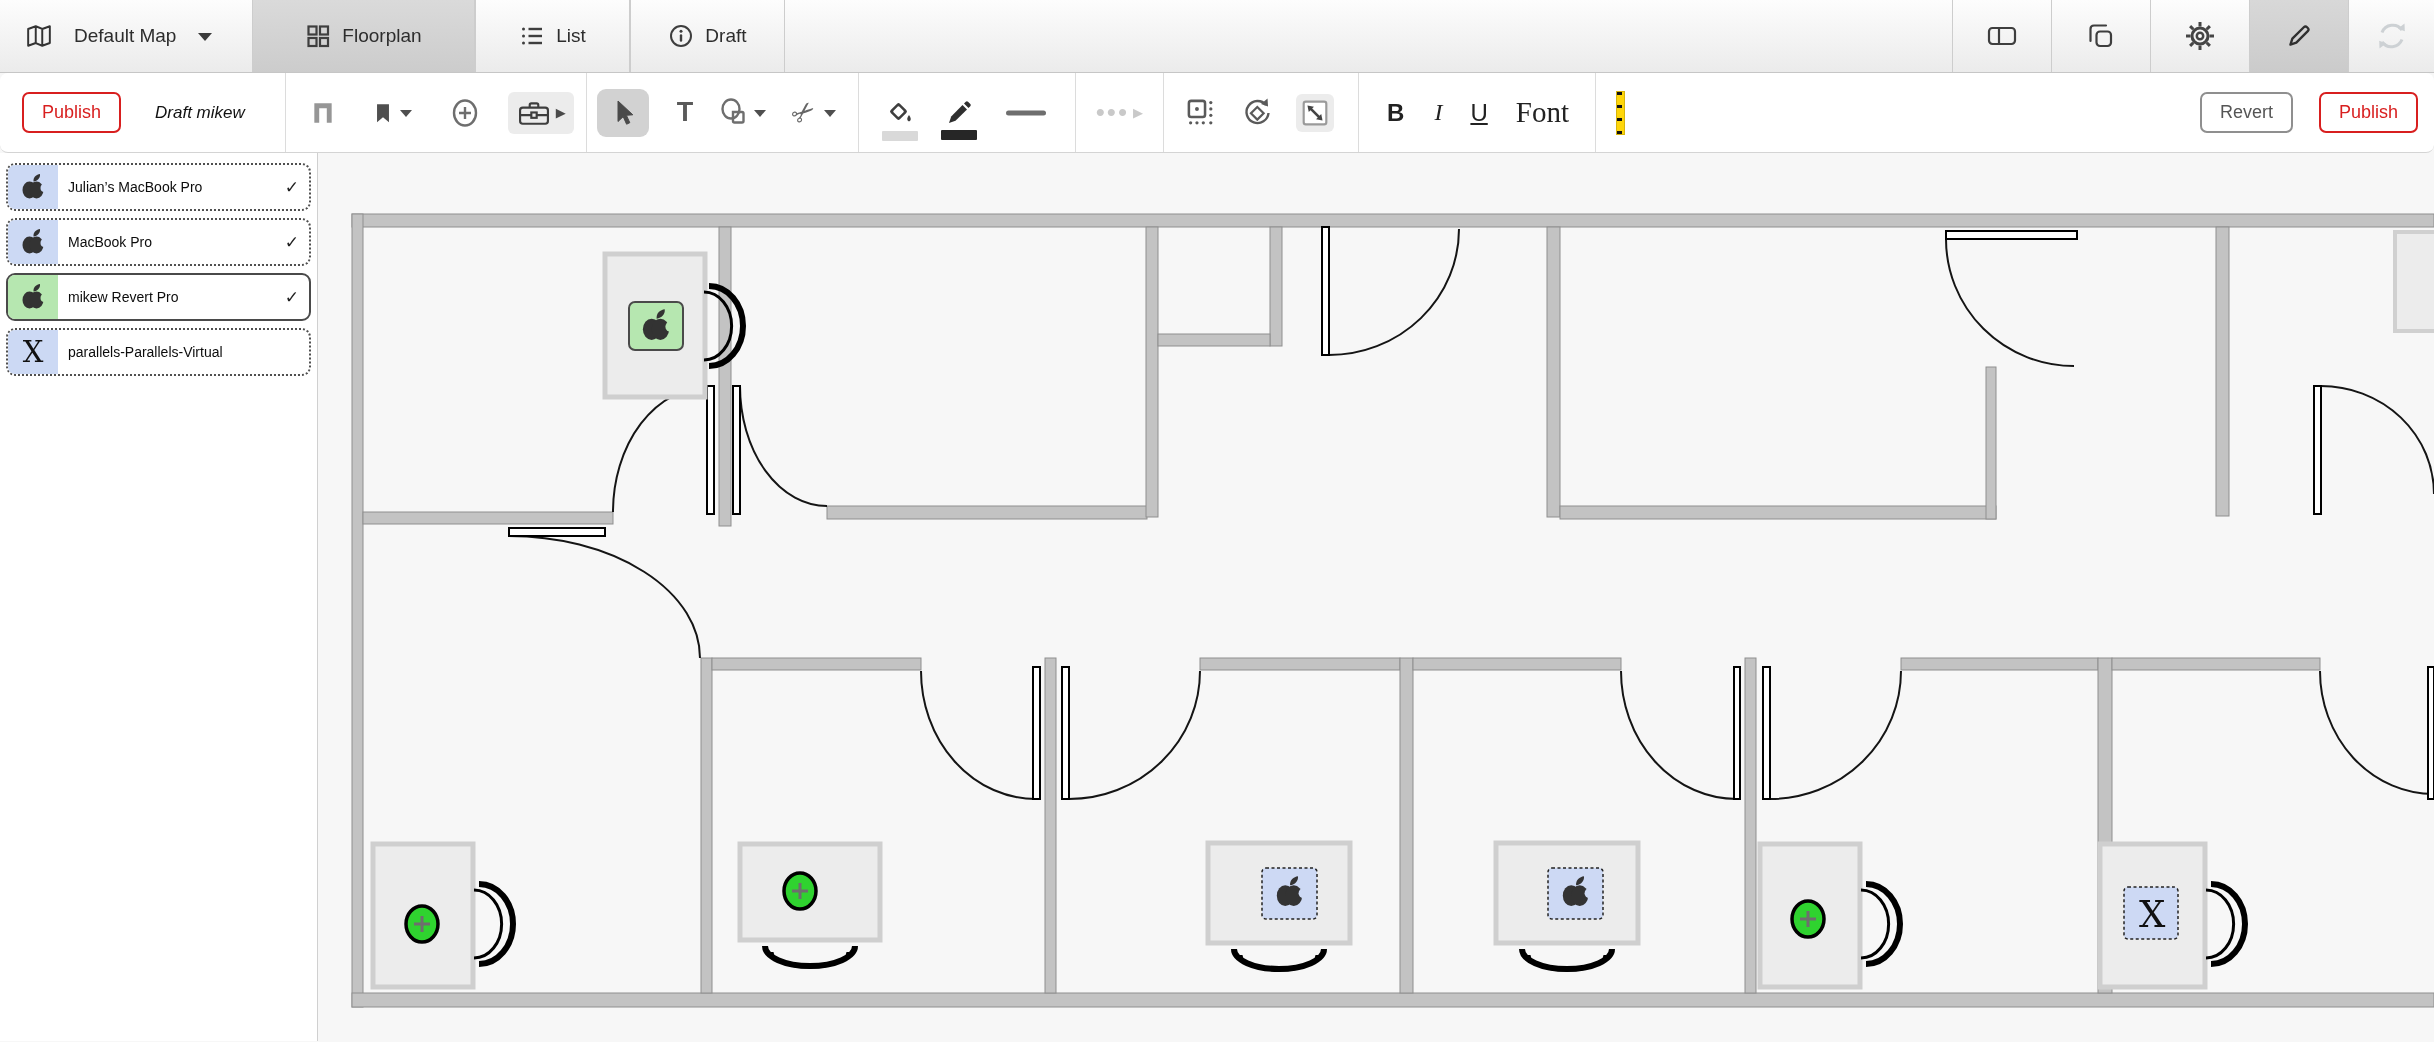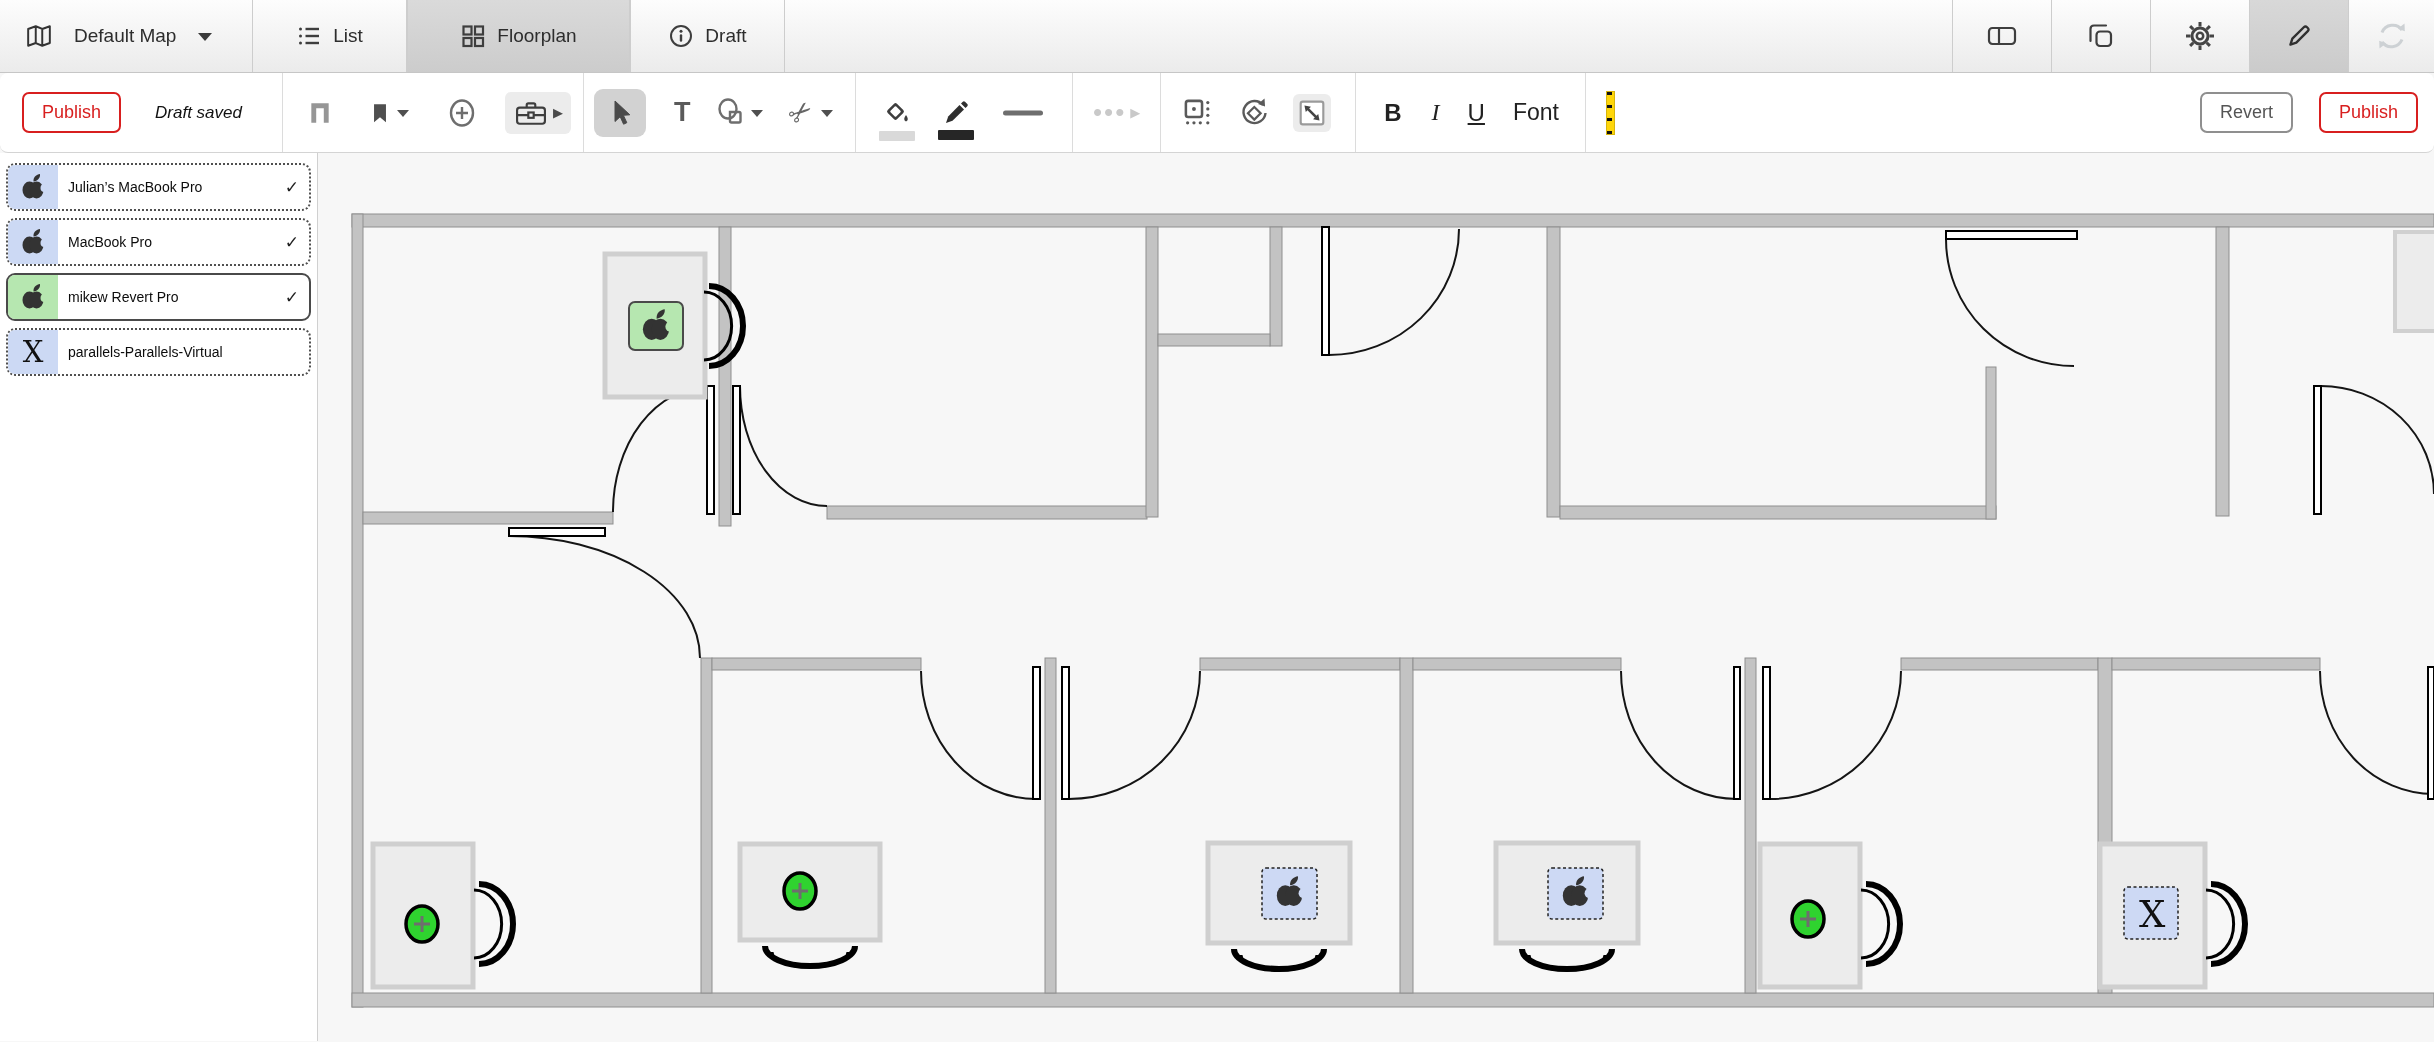--- a/index.html
+++ b/index.html
@@ -28,21 +28,21 @@
   .btn-gray { border:2px solid #8f8f8f; color:#555; }
   .draft { font-style:italic; font-size:17px; color:#111; margin-left:34px; }
   .tool { display:flex; align-items:center; justify-content:center; position:relative; }
   .tool-cell { background:#ececec; border-radius:6px; padding:6px 8px; display:flex; align-items:center; }
   .tool-cell.dark { background:#d2d2d2; border-radius:9px; padding:9px 13px; }
   .swatch { position:absolute; left:50%; transform:translateX(-50%); bottom:-13px; width:36px; height:10px; border-radius:1px; }
   .letter { font-size:24px; color:#222; }
   .letter.b { font-weight:bold; }
   .letter.i { font-style:italic; font-family:"Liberation Serif",serif; }
   .letter.u { text-decoration:underline; }
-  .font-btn { font-size:23px; color:#222; }
+  .font-btn { font-size:29px; color:#222;font-family:Liberation Serif, serif; }
   .t-icon { font-size:27px; font-weight:bold; color:#5a5a5a; }
   .more-dots { font-size:26px; color:#c9c9c9; letter-spacing:2px; }
   .play { font-size:13px; color:#4a4a4a; margin-left:4px; }
   .play.pale { color:#c9c9c9; }
   .scissors-glyph { font-size:28px; color:#666; display:inline-block; transform:rotate(-40deg); }
   .ruler { position:relative; width:9px; height:44px; background:#ffd60a; border:1px solid #d7b50b; }
   .ruler i { position:absolute; left:0; width:5px; height:3px; background:#111; }
   .tb-spacer { flex:1; }
 
   
@@ -85,46 +85,46 @@
 </svg>
 
 <div class="topnav">
   <div class="nav-cell first">
     <svg width="26" height="26" viewBox="0 0 24 24">
       <path d="M2 5.5 L9 3 L15 5.5 L22 3 V18.5 L15 21 L9 18.5 L2 21 Z M9 3 V18.5 M15 5.5 V21" fill="none" stroke="#333" stroke-width="1.8" stroke-linejoin="round"></path>
     </svg>
     <span class="nav-label">Default Map</span>
     <span class="caret"></span>
   </div>
+  <div class="nav-cell tab w-lg active">
+    <svg width="24" height="24" viewBox="0 0 24 24">
+      <g fill="none" stroke="#3e3e3e" stroke-width="2.2">
+          <rect x="2.5" y="2.5" width="8" height="8"></rect>
+          <rect x="14" y="2.5" width="8" height="8"></rect>
+          <rect x="2.5" y="14" width="8" height="8"></rect>
+          <rect x="14" y="14" width="8" height="8"></rect>
+        </g>
+    </svg>
+    <span class="nav-label">Floorplan</span>
+  </div>
   <div class="nav-cell tab w-sm">
     <svg width="24" height="24" viewBox="0 0 24 24">
       <g stroke="#3e3e3e" stroke-width="2.4">
           <line x1="8.5" y1="5" x2="22" y2="5"></line>
           <line x1="8.5" y1="12" x2="22" y2="12"></line>
           <line x1="8.5" y1="19" x2="22" y2="19"></line>
         </g>
       <g fill="#3e3e3e">
           <circle cx="3.5" cy="5" r="1.5"></circle>
           <circle cx="3.5" cy="12" r="1.5"></circle>
           <circle cx="3.5" cy="19" r="1.5"></circle>
         </g>
     </svg>
     <span class="nav-label">List</span>
   </div>
-  <div class="nav-cell tab w-lg active">
-    <svg width="24" height="24" viewBox="0 0 24 24">
-      <g fill="none" stroke="#3e3e3e" stroke-width="2.2">
-          <rect x="2.5" y="2.5" width="8" height="8"></rect>
-          <rect x="14" y="2.5" width="8" height="8"></rect>
-          <rect x="2.5" y="14" width="8" height="8"></rect>
-          <rect x="14" y="14" width="8" height="8"></rect>
-        </g>
-    </svg>
-    <span class="nav-label">Floorplan</span>
-  </div>
   <div class="nav-cell tab w-sm">
     <svg width="24" height="24" viewBox="0 0 24 24">
       <circle cx="12" cy="12" r="10" fill="none" stroke="#3e3e3e" stroke-width="2"></circle>
       <circle cx="12" cy="7.2" r="1.5" fill="#3e3e3e"></circle>
         <rect x="10.8" y="10.2" width="2.4" height="7.5" rx="1.2" fill="#3e3e3e"></rect>
     </svg>
     <span class="nav-label">Draft</span>
   </div>
   <div class="nav-spacer"></div>
   <div class="nav-cell icon-cell">
@@ -160,21 +160,21 @@
           <path d="M7 23 A11.5 11.5 0 0 0 27 20.5"></path>
         </g>
       <path d="M29.5 4.5 L29.8 12.2 L22.8 9.8 Z" fill="#cdd1d4"></path>
       <path d="M4.5 29.5 L4.2 21.8 L11.2 24.2 Z" fill="#cdd1d4"></path>
     </svg>
   </div>
 </div>
 
 <div class="toolbar">
   <button class="btn btn-red">Publish</button>
-  <span class="draft">Draft saved</span>
+  <span class="draft">Draft mikew</span>
 
   <div class="tb-divider" style="margin-left:40px"></div>
 
   <div class="tool" style="margin-left:24px">
     <svg width="26" height="26" viewBox="0 0 24 24">
       <path d="M4 21 V3 H20 V21 H15.5 V7.5 H8.5 V21 Z" fill="#969696"></path>
     </svg>
   </div>
   <div class="tool" style="margin-left:36px">
     <svg width="22" height="24" viewBox="0 0 24 24">

